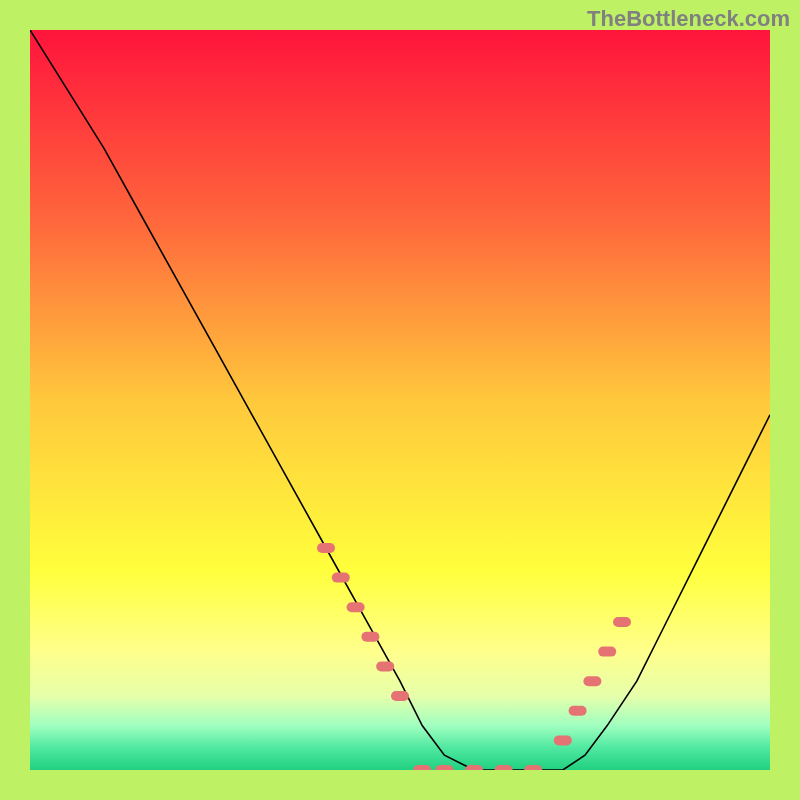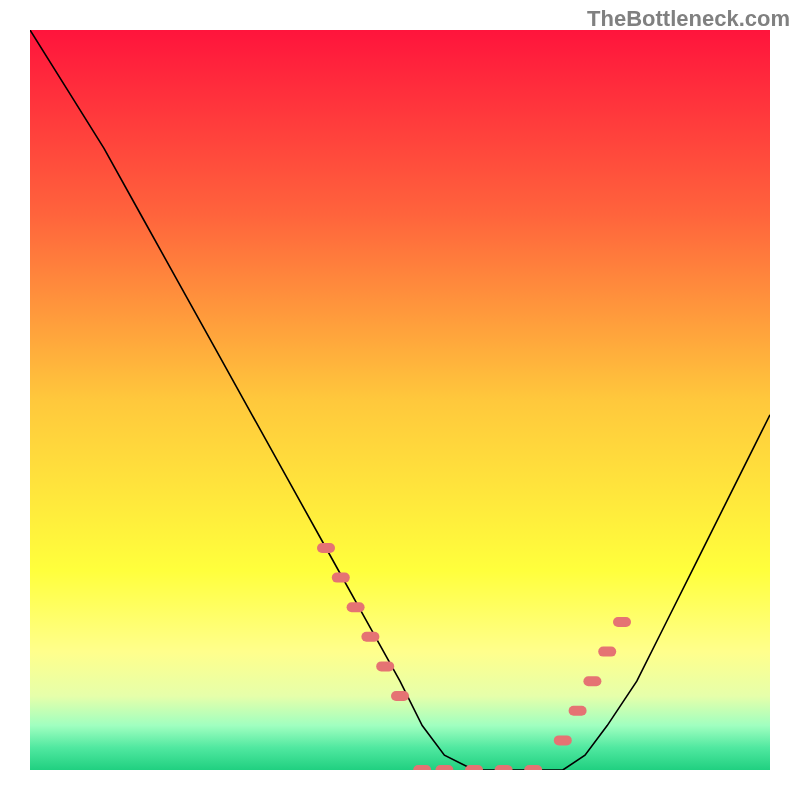--- a/index.html
+++ b/index.html
@@ -1,17 +1,17 @@
 <!DOCTYPE html>
 <html><head>
 <meta charset="utf-8">
 <style>
   * { margin: 0; padding: 0; box-sizing: border-box; }
   html, body { width: 800px; height: 800px; background: #000; overflow: hidden; }
-  .container { position: relative; width: 800px; height: 800px; background: #ffffff; }
+  .container { position: relative; width: 800px; height: 800px; background: #bef264; }
   .watermark {
     position: absolute;
     top: 6px;
     right: 10px;
     color: #808080;
     font-family: Arial, Helvetica, sans-serif;
     font-size: 22px;
     font-weight: bold;
     z-index: 10;
   }

